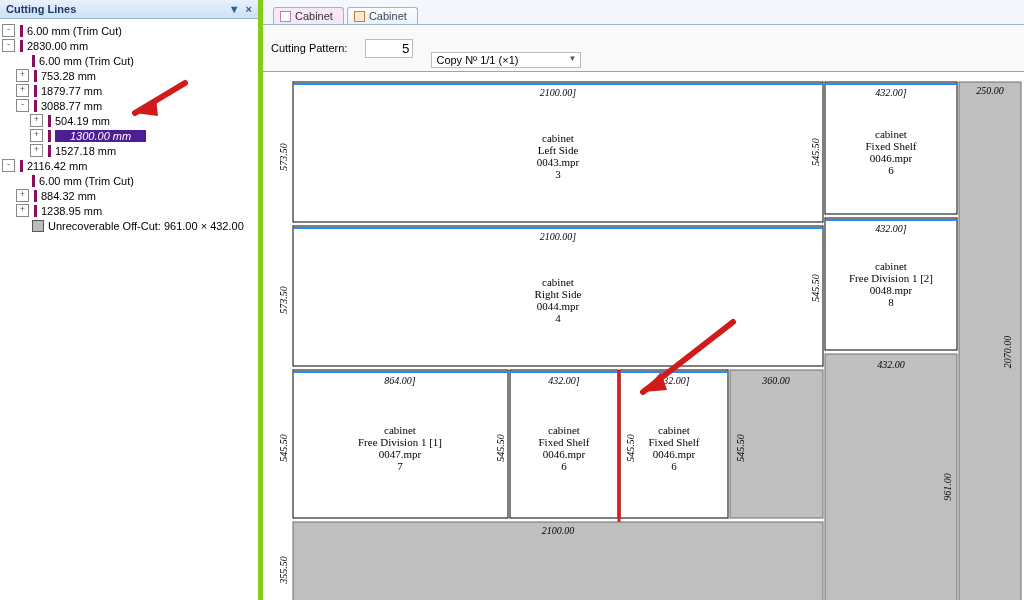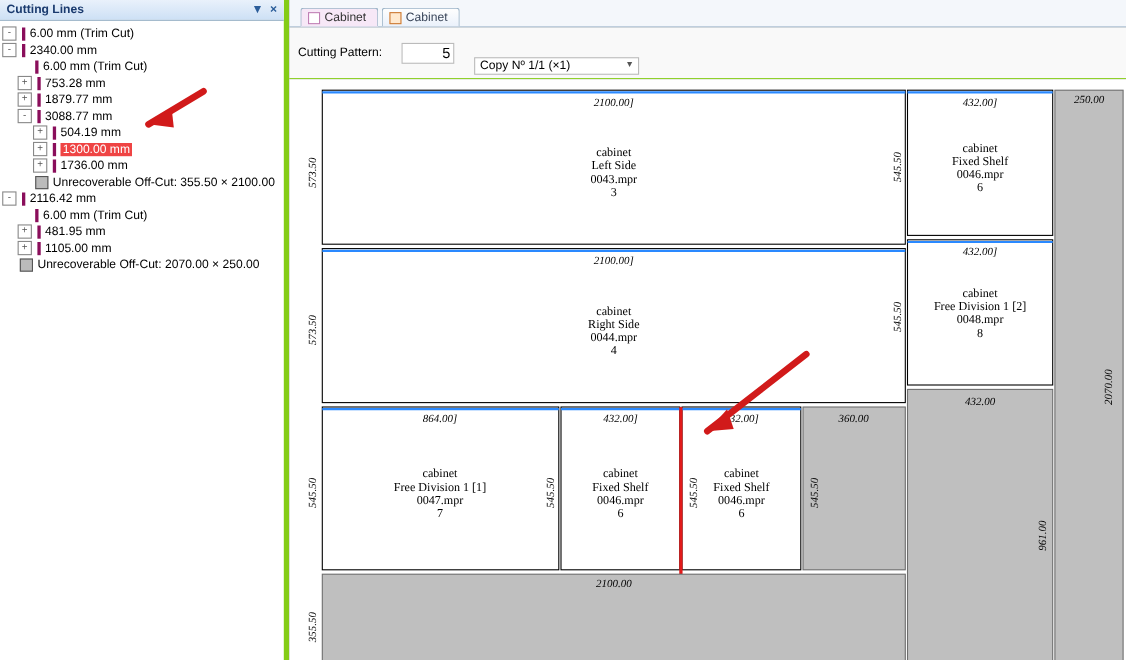--- a/index.html
+++ b/index.html
@@ -8,21 +8,21 @@
   .side{width:258px;flex:none;border-right:5px solid #84cc16;display:flex;flex-direction:column;}
   .side-title{background:linear-gradient(#e9f1fb,#cde0f5);border-bottom:1px solid #9cb4c8;padding:3px 6px;display:flex;align-items:center;font-weight:bold;color:#1a3a6e;}
   .side-title .spacer{flex:1}
   .side-title .ico{margin-left:6px;color:#2b5d9a;cursor:pointer;}
   .tree{padding:4px 0 0 2px;overflow:auto;flex:1;}
   .row{display:flex;align-items:center;height:15px;white-space:nowrap;}
   .tw{display:inline-block;width:11px;height:11px;border:1px solid #888;text-align:center;line-height:9px;font-size:9px;color:#555;margin-right:3px;flex:none;background:#fff;}
   .tw.blank{border:none;}
   .bar{display:inline-block;width:3px;height:12px;background:#8a0e5b;margin:0 4px 0 2px;flex:none;}
   .sq{display:inline-block;width:10px;height:10px;border:1px solid #555;background:#bbb;margin:0 4px 0 2px;flex:none;}
-  .sel{background:#ef4444;color:#fff;padding:0 2px;}
+  .sel{background:#4c1d95;color:#fff;padding:0 15px;font-style:italic;}
   .ind{display:inline-block;flex:none;}
   
   .i0{width:0px;} .i1{width:14px;} .i2{width:28px;}
   
   .main{flex:1;display:flex;flex-direction:column;position:relative;background:#737373;}
   .tabs{display:flex;align-items:flex-end;padding:2px 4px 0 10px;border-bottom:1px solid #9cb4c8;height:22px;background:#f4f7fb;}
   .tab{border:1px solid #9cb4c8;border-bottom:none;border-radius:3px 3px 0 0;padding:2px 10px 2px 6px;margin-right:3px;background:linear-gradient(#fefefe,#eaf1fb);color:#3a465a;display:flex;align-items:center;gap:4px;}
   .tab.inactive{background:#f7e8f7;color:#333;}
   .tab .dot{width:9px;height:9px;border:1px solid #c07fb5;background:#fff;}
   .tab .dot.orange{border-color:#cc7a34;background:#ffe9cf;}
@@ -57,21 +57,21 @@
       <div class="row">
         <span class="ind i0"></span>
         <span class="tw">-</span>
         <span class="bar"></span>
         <span>6.00 mm (Trim Cut)</span>
       </div>
       <div class="row">
         <span class="ind i0"></span>
         <span class="tw">-</span>
         <span class="bar"></span>
-        <span>2340.00 mm</span>
+        <span>2830.00 mm</span>
       </div>
       <div class="row">
         <span class="ind i1"></span>
         <span class="tw blank"></span>
         <span class="bar"></span>
         <span>6.00 mm (Trim Cut)</span>
       </div>
       <div class="row">
         <span class="ind i1"></span>
         <span class="tw">+</span>
@@ -99,57 +99,51 @@
       <div class="row">
         <span class="ind i2"></span>
         <span class="tw">+</span>
         <span class="bar"></span>
         <span class="sel">1300.00 mm</span>
       </div>
       <div class="row">
         <span class="ind i2"></span>
         <span class="tw">+</span>
         <span class="bar"></span>
-        <span>1736.00 mm</span>
+        <span>1527.18 mm</span>
+      </div>
+      <div class="row">
+        <span class="ind i0"></span>
+        <span class="tw">-</span>
+        <span class="bar"></span>
+        <span>2116.42 mm</span>
+      </div>
+      <div class="row">
+        <span class="ind i1"></span>
+        <span class="tw blank"></span>
+        <span class="bar"></span>
+        <span>6.00 mm (Trim Cut)</span>
+      </div>
+      <div class="row">
+        <span class="ind i1"></span>
+        <span class="tw">+</span>
+        <span class="bar"></span>
+        <span>884.32 mm</span>
+      </div>
+      <div class="row">
+        <span class="ind i1"></span>
+        <span class="tw">+</span>
+        <span class="bar"></span>
+        <span>1238.95 mm</span>
       </div>
       <div class="row">
         <span class="ind i1"></span>
         <span class="tw blank"></span>
         <span class="sq"></span>
-        <span>Unrecoverable Off-Cut: 355.50 × 2100.00</span>
-      </div>
-      <div class="row">
-        <span class="ind i0"></span>
-        <span class="tw">-</span>
-        <span class="bar"></span>
-        <span>2116.42 mm</span>
-      </div>
-      <div class="row">
-        <span class="ind i1"></span>
-        <span class="tw blank"></span>
-        <span class="bar"></span>
-        <span>6.00 mm (Trim Cut)</span>
-      </div>
-      <div class="row">
-        <span class="ind i1"></span>
-        <span class="tw">+</span>
-        <span class="bar"></span>
-        <span>481.95 mm</span>
-      </div>
-      <div class="row">
-        <span class="ind i1"></span>
-        <span class="tw">+</span>
-        <span class="bar"></span>
-        <span>1105.00 mm</span>
-      </div>
-      <div class="row">
-        <span class="ind i0"></span>
-        <span class="tw blank"></span>
-        <span class="sq"></span>
-        <span>Unrecoverable Off-Cut: 2070.00 × 250.00</span>
+        <span>Unrecoverable Off-Cut: 961.00 × 432.00</span>
       </div>
     </div>
 </div>
 
 <div class="main">
   <div class="tabs">
     <div class="tab inactive">
       <span class="dot"></span>
       <span>Cabinet</span>
     </div>

